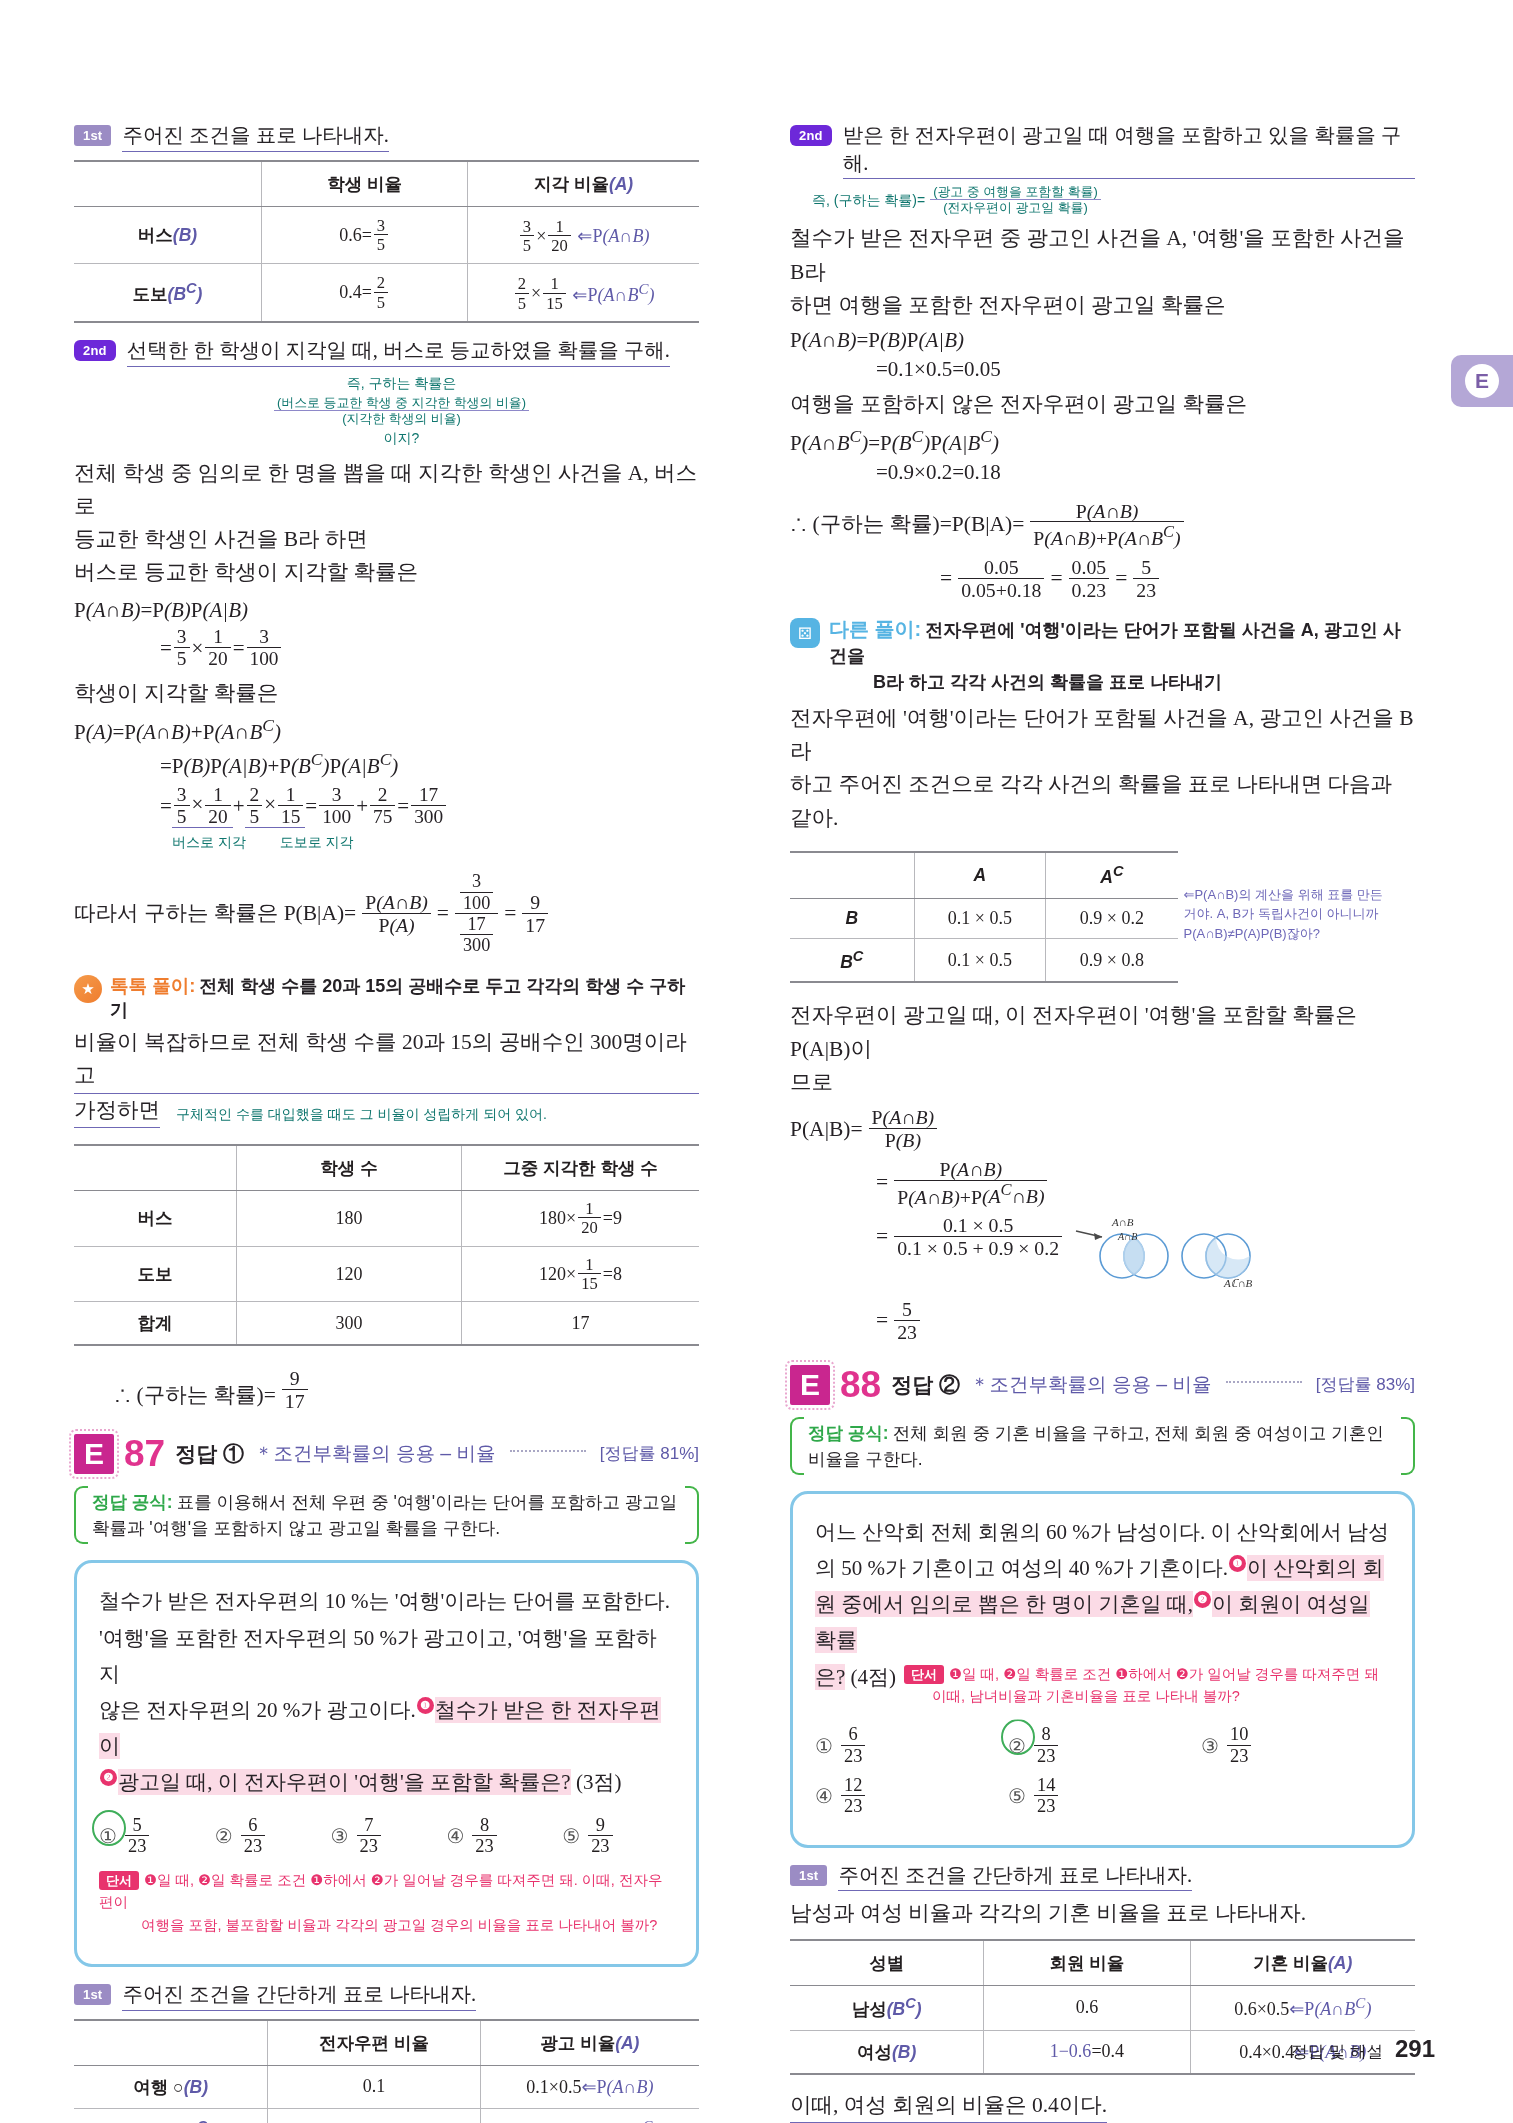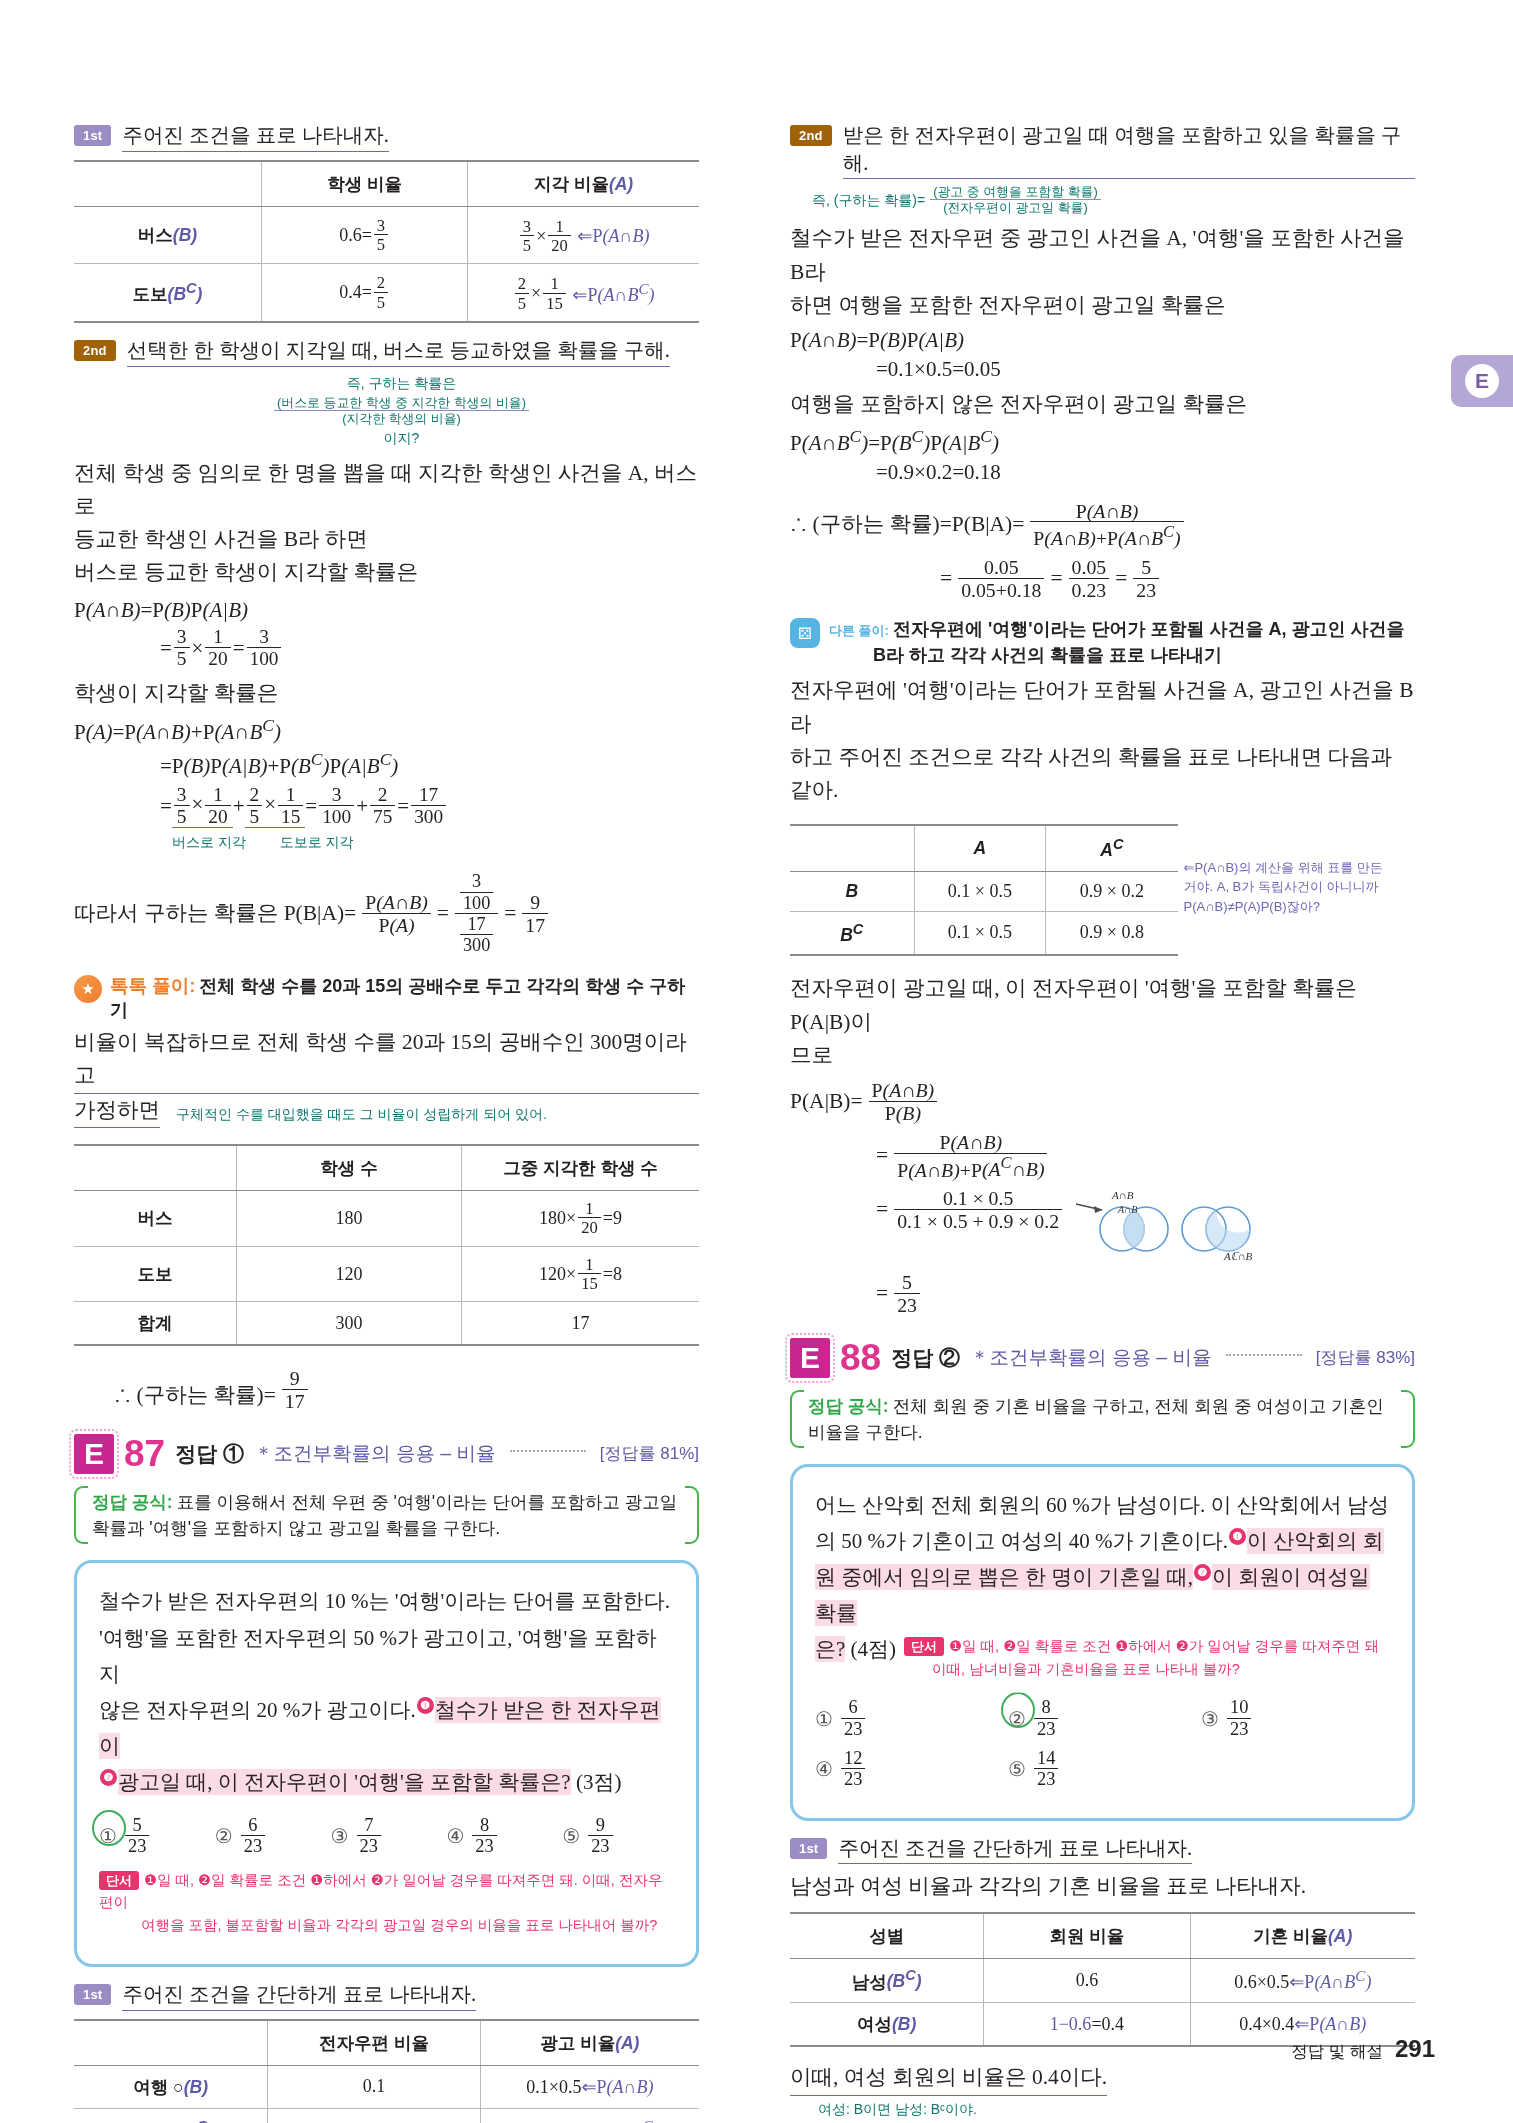--- a/index.html
+++ b/index.html
@@ -26,21 +26,21 @@
   .blue { color:#5f5aa8; }
 
   
   .step-row { display:flex; align-items:flex-start; gap:11px; margin:14px 0 6px; }
   .badge {
     display:inline-block; color:#fff; font-family:"Liberation Sans", sans-serif;
     font-weight:bold; font-size:13px; padding:3px 9px 3px 9px; border-radius:3px;
     letter-spacing:.2px; flex:0 0 auto; margin-top:3px;
   }
   .badge-1st { background:#9b8cc4; }
-  .badge-2nd { background:#a16207; }
+  .badge-2nd { background:#6d28d9;border-radius:6px; }
   .step-text {
     font-size:20.5px; color:#262226; border-bottom:1.4px solid #6f68b5; padding-bottom:1px; line-height:1.35;
   }
 
   
   table.tbl { border-collapse:collapse; width:100%; margin:8px 0 6px; font-size:18px; }
   table.tbl th, table.tbl td {
     text-align:center; padding:9px 4px; vertical-align:middle;
     border-left:1px solid #b8b8bc;
   }
@@ -67,21 +67,21 @@
     flex:0 0 auto;margin-top:2px;
   }
   .tok-label { color:#ef7d2e; font-family:"Liberation Sans",sans-serif; font-weight:bold; font-size:18.5px; }
   .tok-text { font-family:"Liberation Sans",sans-serif; font-weight:bold; font-size:18px; color:#262226; }
 
   .altbox { display:flex; align-items:flex-start; gap:9px; margin:16px 0 6px; }
   .alt-ico {
     width:30px;height:30px;border-radius:8px;background:#56b4e3;color:#fff;
     display:flex;align-items:center;justify-content:center;font-size:16px;flex:0 0 auto;margin-top:2px;
   }
-  .alt-label { color:#56b4e3; font-family:"Liberation Sans",sans-serif; font-weight:bold; font-size:13px; }
+  .alt-label { color:#56b4e3; font-family:"Liberation Sans",sans-serif; font-weight:bold; font-size:20px; }
   .alt-text { font-family:"Liberation Sans",sans-serif; font-weight:bold; font-size:18px; color:#262226; line-height:1.45; }
 
   
   .prob-head { display:flex; align-items:center; gap:10px; margin:22px 0 10px; }
   .e-chip {
     background:#c9268f; color:#fff; font-family:"Liberation Sans",sans-serif;
     font-weight:bold; font-size:30px; width:40px; height:40px;
     display:flex;align-items:center;justify-content:center; border-radius:2px;
     outline:2px dotted #e9a7cf; outline-offset:3px;
   }

